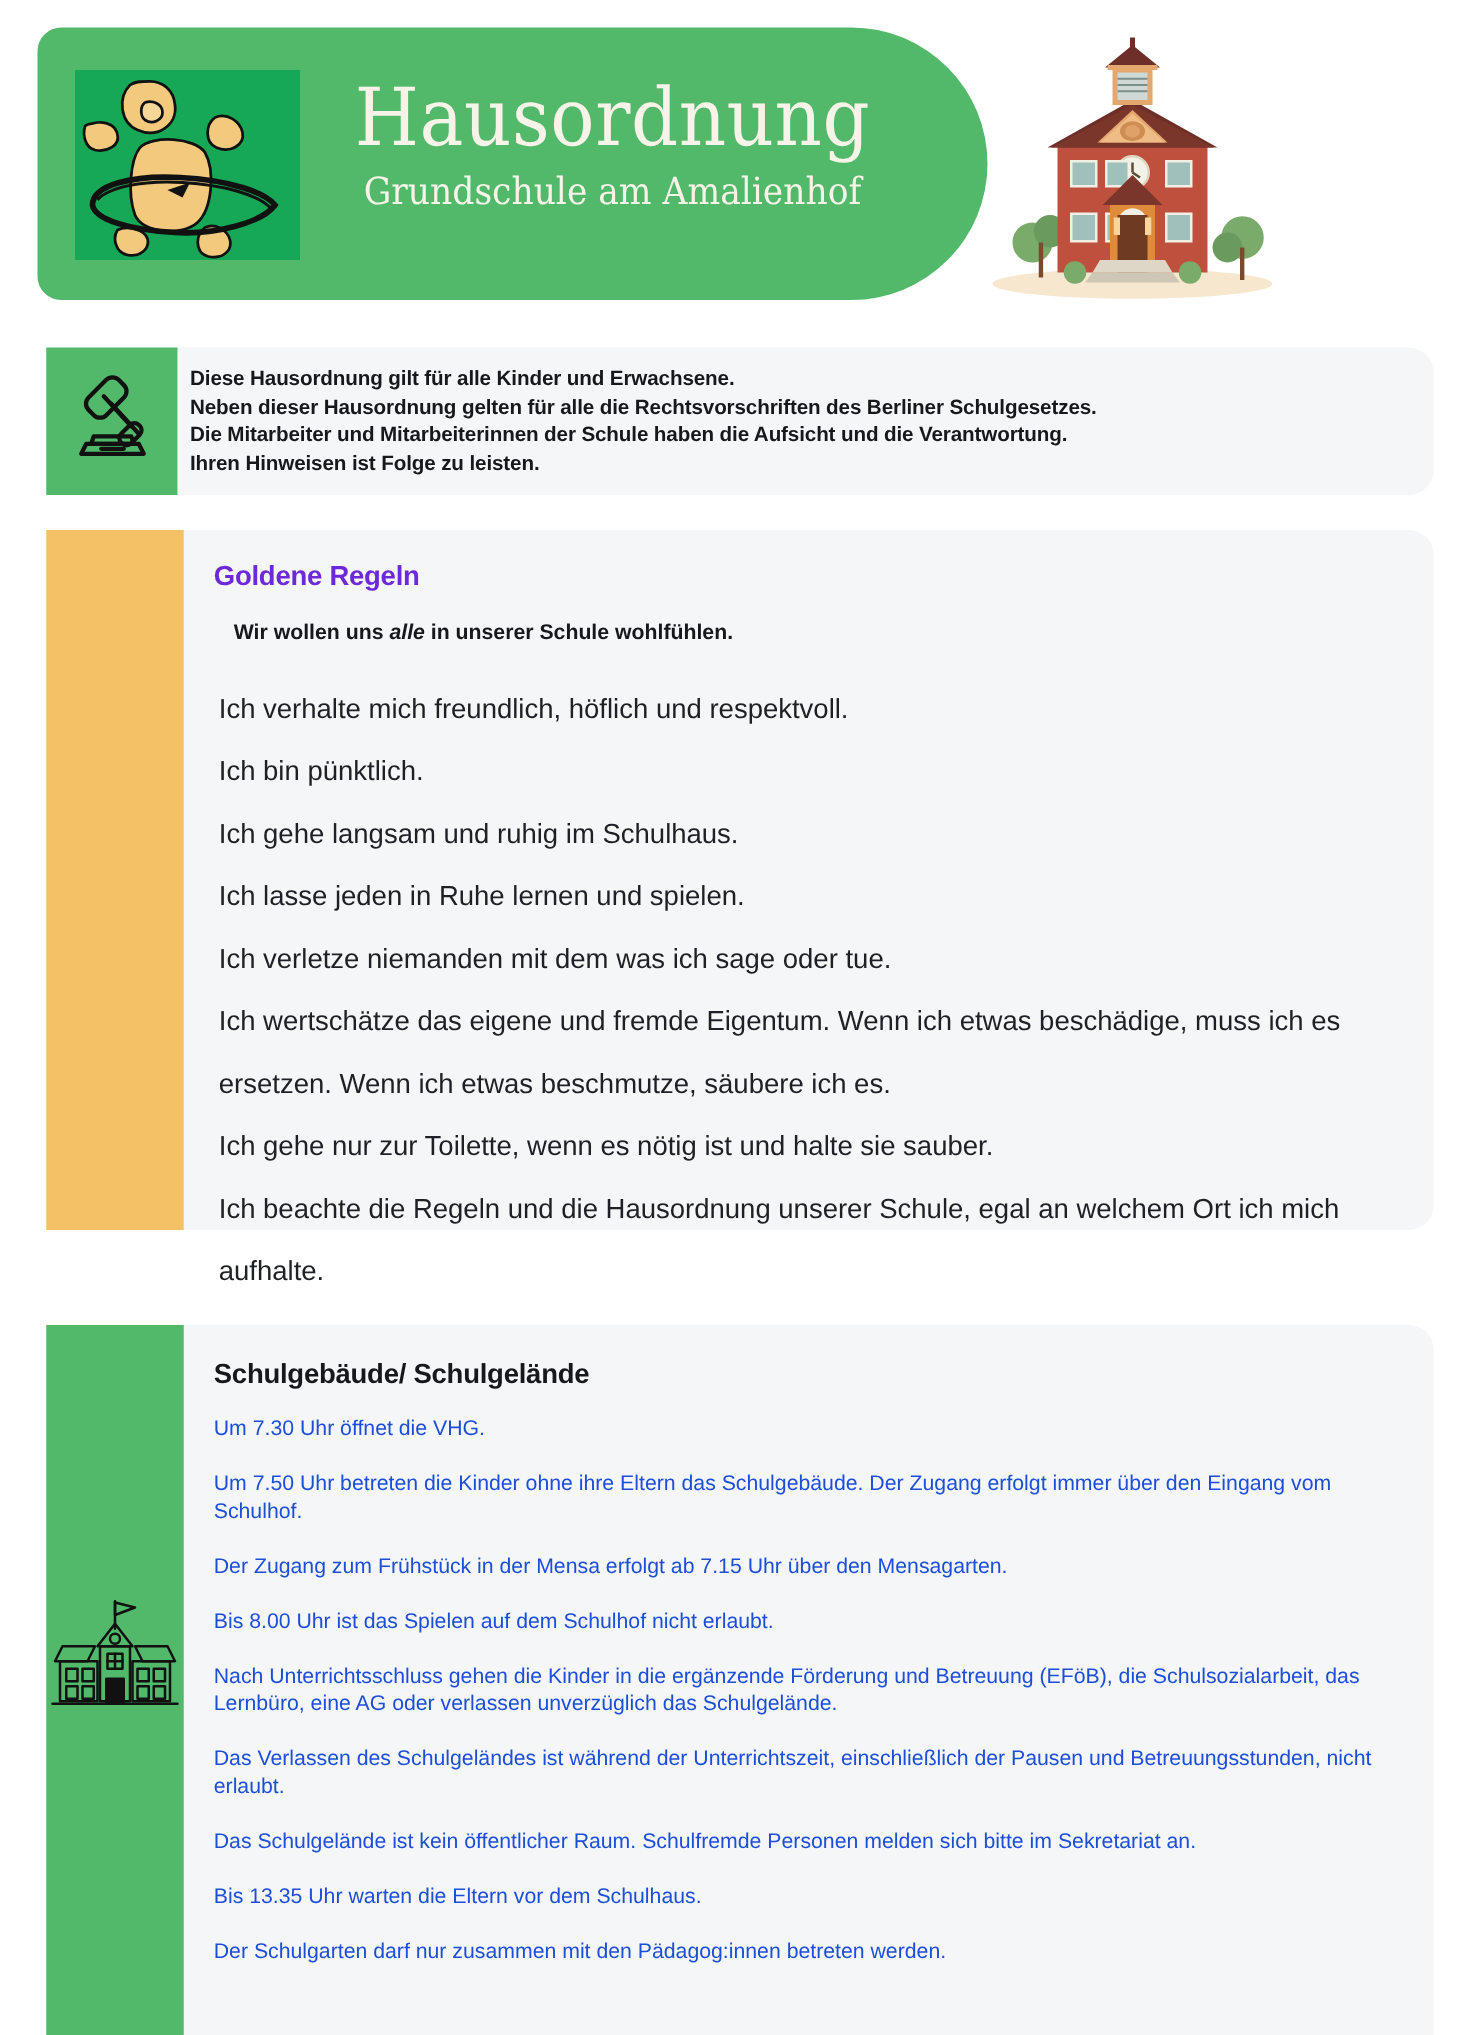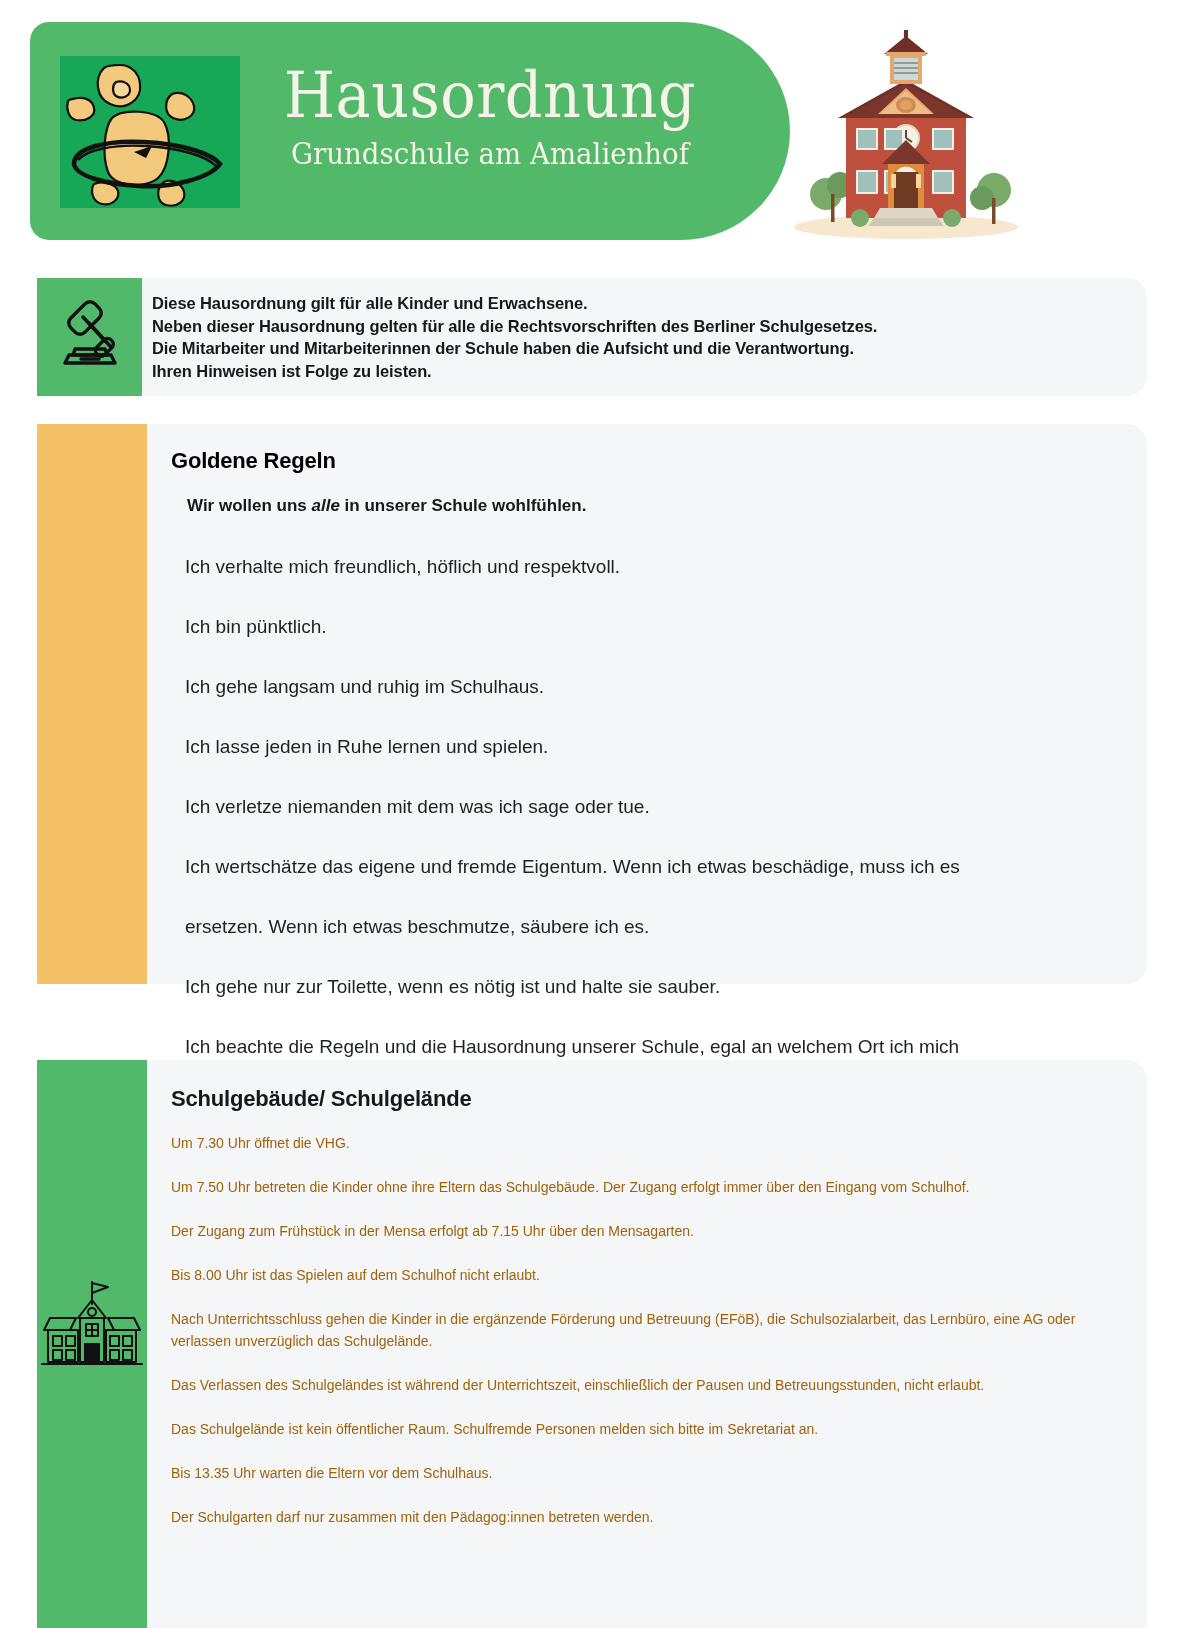--- a/index.html
+++ b/index.html
@@ -132,42 +132,42 @@
   .section-body-inner {
     padding: 24px 28px 26px 24px;
   }
   .sec-heading {
     font-size: 22px;
     font-weight: 700;
     line-height: 30px;
     margin: 0 0 18px 0;
     letter-spacing: -0.2px;
   }
-  .sec-heading.gold  { color: #000000; }
+  .sec-heading.gold  { color: #6d28d9; }
   .sec-heading.dark  { color: #16181c; }
 
   .lead {
     font-size: 17px;
     font-weight: 700;
     color: #16181c;
     line-height: 24px;
     margin: 0 0 26px 16px;
   }
   .lead em { font-style: italic; }
 
   .rule {
-    font-size: 19px;
+    font-size: 22px;
     color: #1d2025;
     line-height: 46px;
-    margin: 14px;
+    margin: 4px;
     font-weight: 400;
   }
   .para {
-    font-size: 14px;
-    color: #a16207;
+    font-size: 17px;
+    color: #1d4ed8;
     line-height: 22px;
     margin: 0 0 22px 0;
     font-weight: 400;
   }
   .para:last-child { margin-bottom: 0; }
 
   .rail-icon {
     position: absolute;
     left: 50%;
     transform: translateX(-50%);

